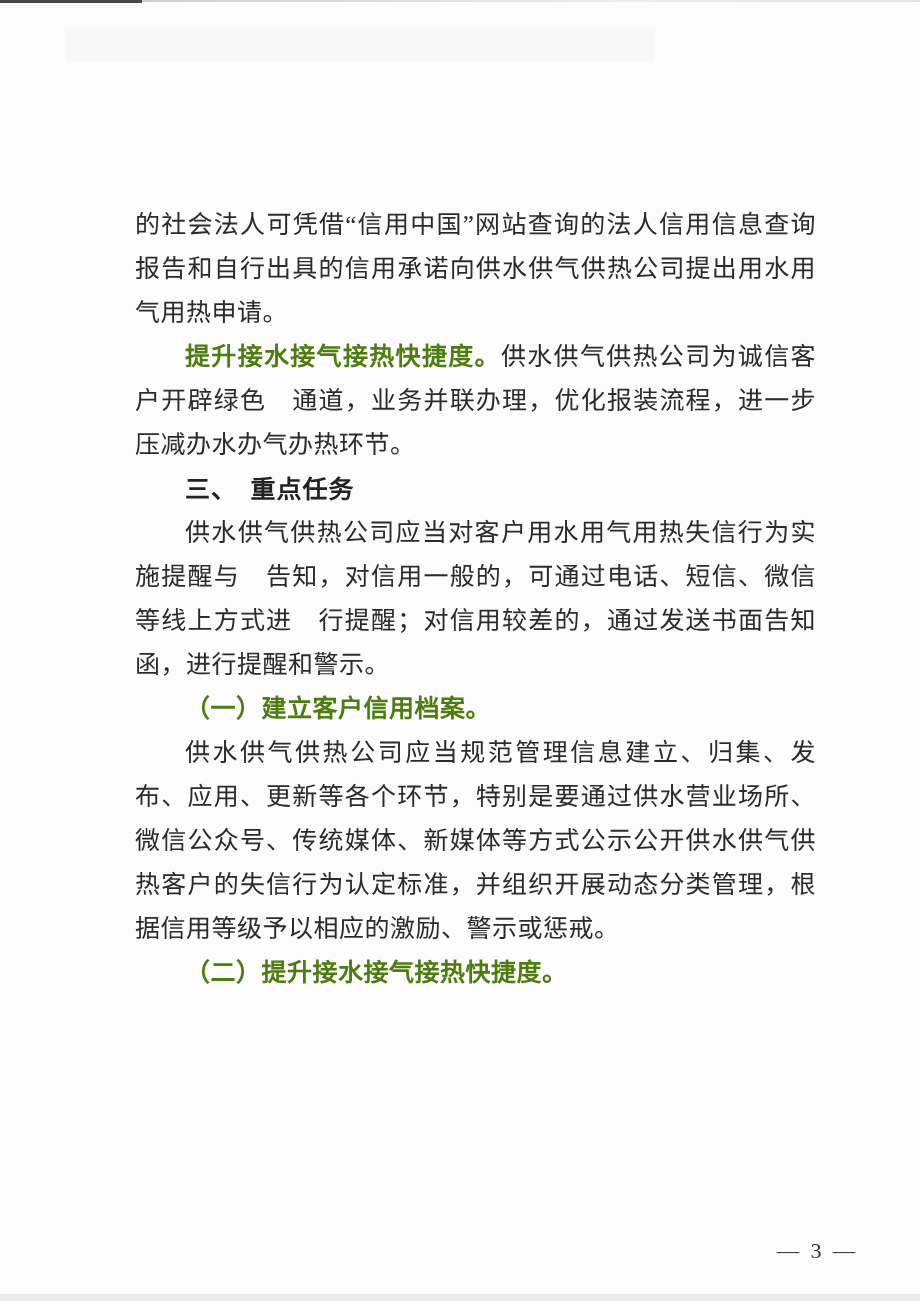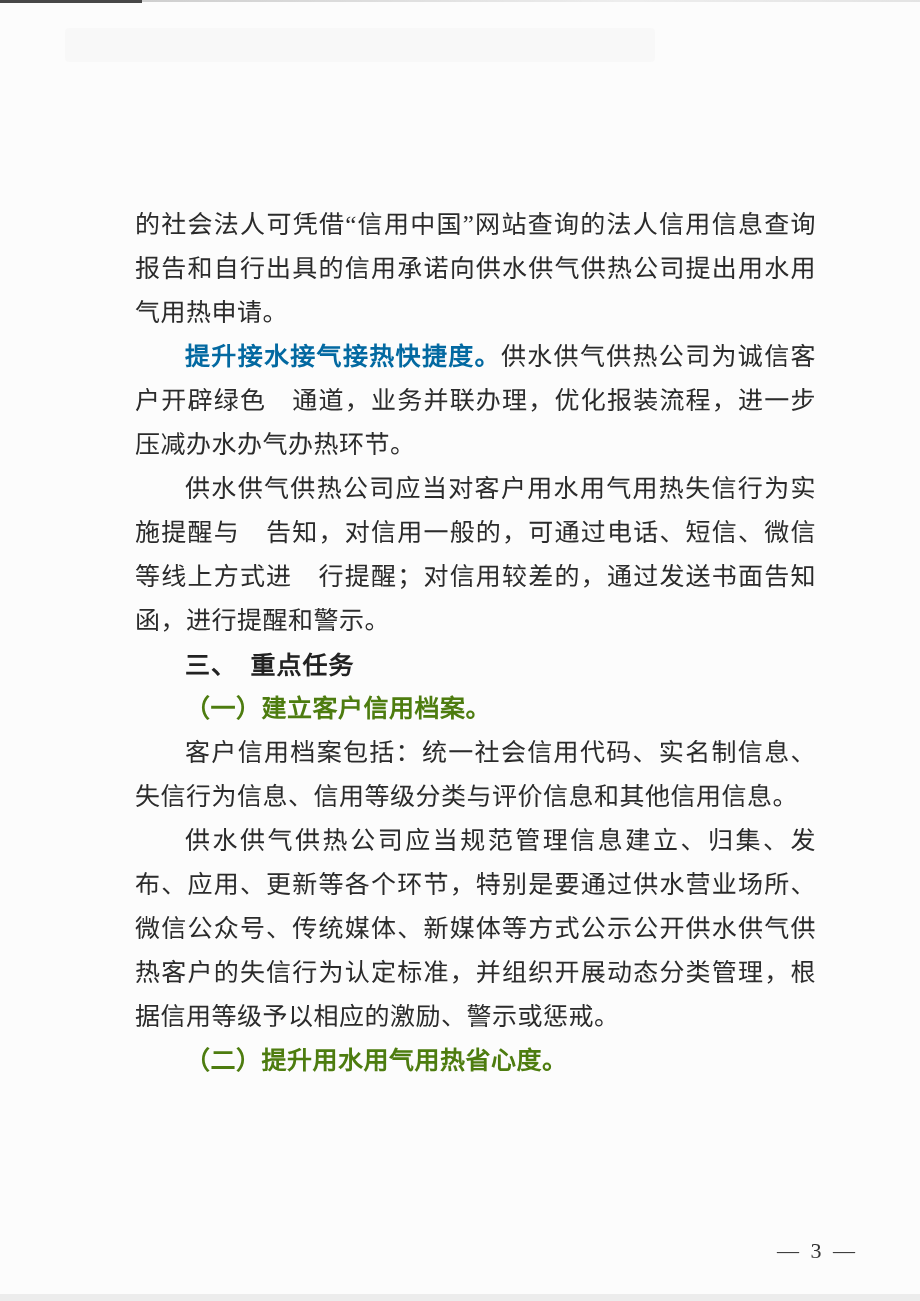--- a/index.html
+++ b/index.html
@@ -53,21 +53,21 @@
   }
   .para {
     margin: 0;
     font-size: 25px;
     line-height: 44px;
     letter-spacing: 0.5px;
     text-align: justify;
     text-justify: inter-character;
   }
   .para.indent { text-indent: 2em; }
-  .para .lead { font-weight: bold; color: #0369a1; }
+  .para .lead { font-weight: bold; color: #4d7c0f; }
   .para.heading {
     font-weight: bold;
     font-family: "Liberation Sans", "DejaVu Sans", sans-serif;
     color: #222222;
     letter-spacing: 1px;
   }
   .para.subheading {
     font-weight: bold;
     color: #4d7c0f;
   }
@@ -85,24 +85,23 @@
 <body>
 
 <div class="page">
   <div class="scan-top-dark"></div>
   <div class="scan-top-faint"></div>
   <div class="scan-top-smudge"></div>
 
   <main class="content" id="paragraphs">
       <p class="para">的社会法人可凭借“信用中国”网站查询的法人信用信息查询报告和自行出具的信用承诺向供水供气供热公司提出用水用气用热申请。</p>
       <p class="para indent"><strong class="lead">提升接水接气接热快捷度。</strong><span>供水供气供热公司为诚信客户开辟绿色　通道，业务并联办理，优化报装流程，进一步压减办水办气办热环节。</span></p>
+      <p class="para heading indent">三、　重点任务</p>
       <p class="para indent">供水供气供热公司应当对客户用水用气用热失信行为实施提醒与　告知，对信用一般的，可通过电话、短信、微信等线上方式进　行提醒；对信用较差的，通过发送书面告知函，进行提醒和警示。</p>
-      <p class="para heading indent">三、　重点任务</p>
       <p class="para subheading indent">（一）建立客户信用档案。</p>
-      <p class="para indent">客户信用档案包括：统一社会信用代码、实名制信息、失信行为信息、信用等级分类与评价信息和其他信用信息。</p>
       <p class="para indent">供水供气供热公司应当规范管理信息建立、归集、发布、应用、更新等各个环节，特别是要通过供水营业场所、微信公众号、传统媒体、新媒体等方式公示公开供水供气供热客户的失信行为认定标准，并组织开展动态分类管理，根据信用等级予以相应的激励、警示或惩戒。</p>
-      <p class="para subheading indent">（二）提升用水用气用热省心度。</p>
+      <p class="para subheading indent">（二）提升接水接气接热快捷度。</p>
     </main>
 
   <div class="page-number">— 3 —</div>
 
   <div class="scan-bottom-strip"></div>
 </div>
 
 </body></html>

